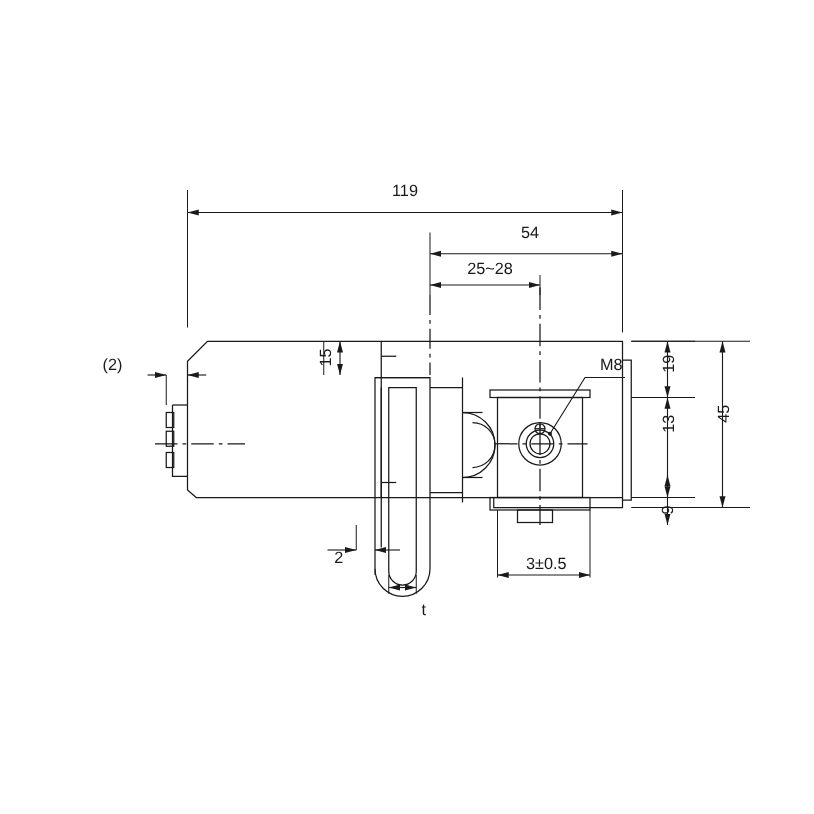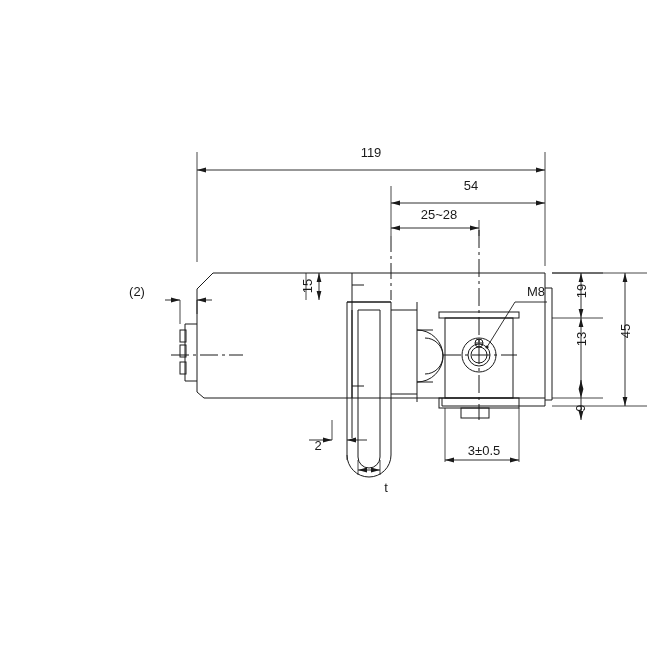--- a/index.html
+++ b/index.html
@@ -13,21 +13,20 @@
     font-family: "Liberation Sans", sans-serif;
     position: relative;
     overflow: hidden;
   }
   #drawing-root {
     position: absolute;
     left: 0;
     top: 0;
     width: 597px;
     height: 651px;
-    padding-left: 47px;
   }
   svg#technical-drawing {
     display: block;
     width: 651px;
     height: 651px;
   }
   .dim-text {
     font-family: "Liberation Sans", sans-serif;
     font-size: 13px;
     fill: #1a1a1a;

